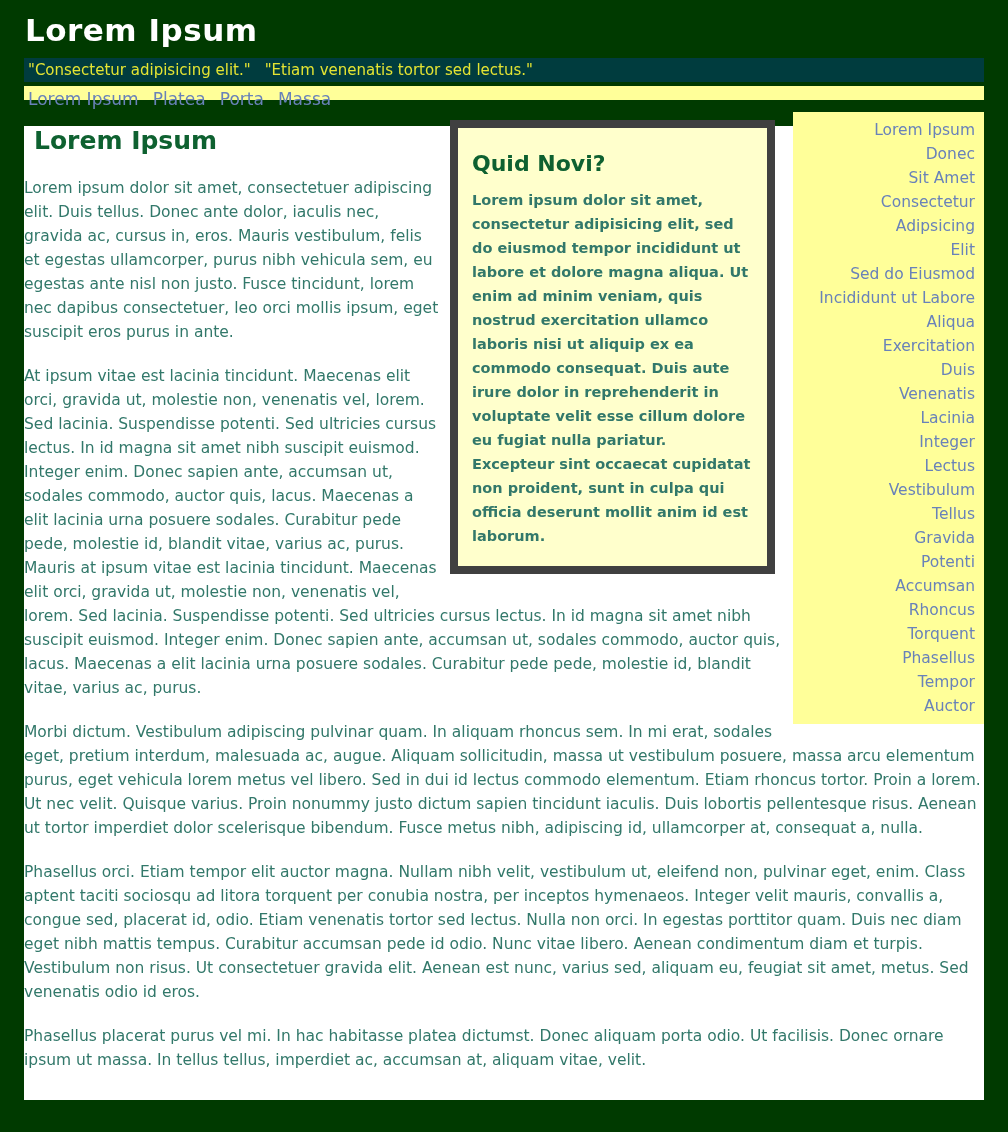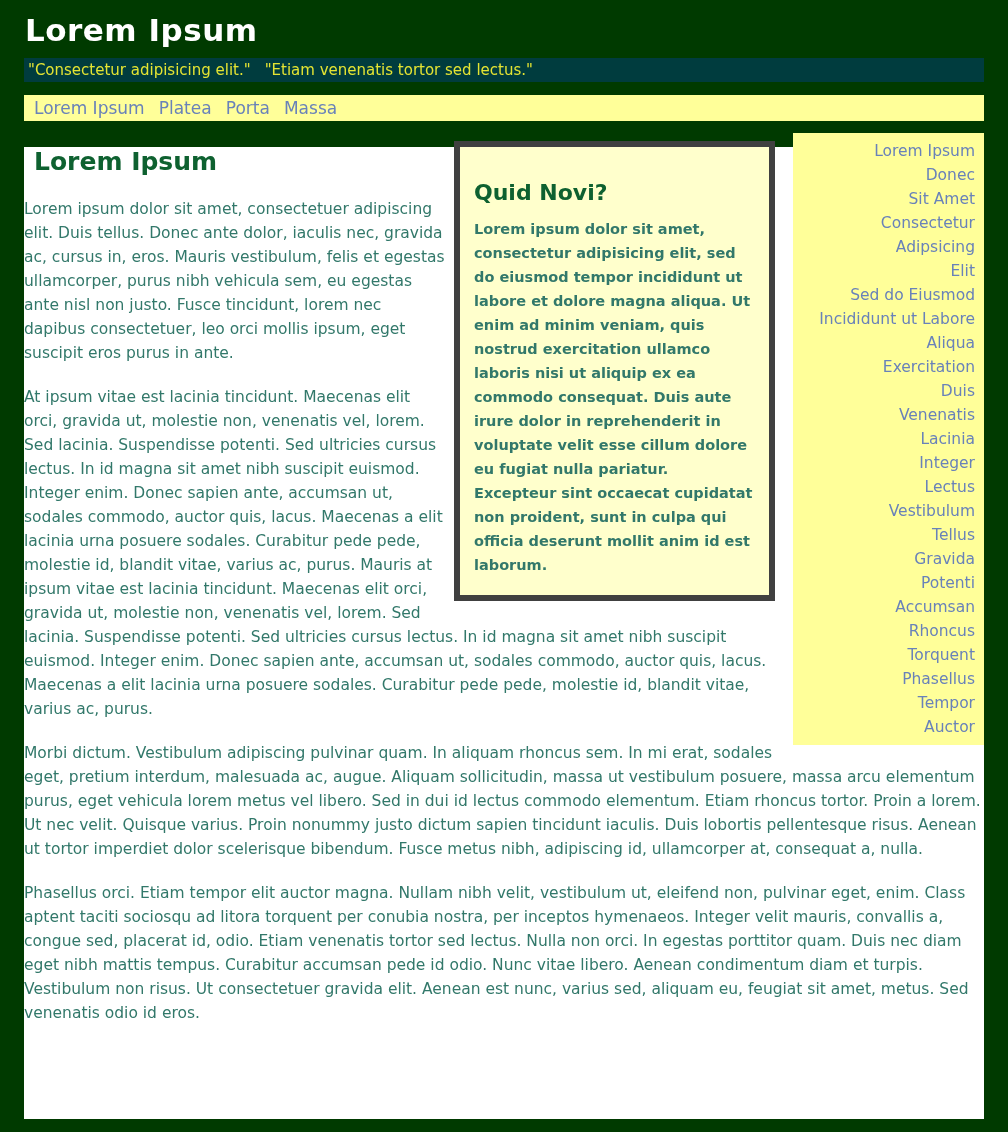--- a/index.html
+++ b/index.html
@@ -25,25 +25,25 @@
     background:#003c3e;
     color:#e4e432;
     font-size:15px;
     padding-left:4px;
     white-space:nowrap;
     overflow:hidden;
   }
   .quote-bar .q2{margin-left:14px;}
   
   .nav-bar{
-    margin:13px 24px;
-    height:26px;
+    margin:4px 24px;
+    height:14px;
     line-height:26px;
     background:#ffff99;
-    padding-left:10px;
+    padding-left:4px;
     white-space:nowrap;
   }
   .nav-bar a{
     color:#6982b9;
     text-decoration:none;
     font-size:17px;
     margin-right:9px;
   }
   
   .content{
@@ -81,22 +81,22 @@
     font-size:15.5px;
     line-height:24px;
     white-space:nowrap;
   }
   
   .quid{
     float:right;
     width:281px;
     margin:-6px 18px 16px 8px;
     background:#ffffcc;
-    border:6px solid #404040;
-    padding:20px 14px 18px 14px;
+    border:8px solid #404040;
+    padding:10px 14px 18px 14px;
     min-height:376px;
   }
   .quid h2{
     color:#0e6130;
     font-size:22px;
     font-weight:bold;
     margin:14px 0 12px 0;
   }
   .quid p{
     margin:0;
@@ -155,14 +155,15 @@
   <div class="quid">
     <h2>Quid Novi?</h2>
     <p>Lorem ipsum dolor sit amet, consectetur adipisicing elit, sed do eiusmod tempor incididunt ut labore et dolore magna aliqua. Ut enim ad minim veniam, quis nostrud exercitation ullamco laboris nisi ut aliquip ex ea commodo consequat. Duis aute irure dolor in reprehenderit in voluptate velit esse cillum dolore eu fugiat nulla pariatur. Excepteur sint occaecat cupidatat non proident, sunt in culpa qui officia deserunt mollit anim id est laborum.</p>
   </div>
 
   <h1>Lorem Ipsum</h1>
   <p>Lorem ipsum dolor sit amet, consectetuer adipiscing elit. Duis tellus. Donec ante dolor, iaculis nec, gravida ac, cursus in, eros. Mauris vestibulum, felis et egestas ullamcorper, purus nibh vehicula sem, eu egestas ante nisl non justo. Fusce tincidunt, lorem nec dapibus consectetuer, leo orci mollis ipsum, eget suscipit eros purus in ante.</p>
   <p>At ipsum vitae est lacinia tincidunt. Maecenas elit orci, gravida ut, molestie non, venenatis vel, lorem. Sed lacinia. Suspendisse potenti. Sed ultricies cursus lectus. In id magna sit amet nibh suscipit euismod. Integer enim. Donec sapien ante, accumsan ut, sodales commodo, auctor quis, lacus. Maecenas a elit lacinia urna posuere sodales. Curabitur pede pede, molestie id, blandit vitae, varius ac, purus. Mauris at ipsum vitae est lacinia tincidunt. Maecenas elit orci, gravida ut, molestie non, venenatis vel, lorem. Sed lacinia. Suspendisse potenti. Sed ultricies cursus lectus. In id magna sit amet nibh suscipit euismod. Integer enim. Donec sapien ante, accumsan ut, sodales commodo, auctor quis, lacus. Maecenas a elit lacinia urna posuere sodales. Curabitur pede pede, molestie id, blandit vitae, varius ac, purus.</p>
   <p>Morbi dictum. Vestibulum adipiscing pulvinar quam. In aliquam rhoncus sem. In mi erat, sodales eget, pretium interdum, malesuada ac, augue. Aliquam sollicitudin, massa ut vestibulum posuere, massa arcu elementum purus, eget vehicula lorem metus vel libero. Sed in dui id lectus commodo elementum. Etiam rhoncus tortor. Proin a lorem. Ut nec velit. Quisque varius. Proin nonummy justo dictum sapien tincidunt iaculis. Duis lobortis pellentesque risus. Aenean ut tortor imperdiet dolor scelerisque bibendum. Fusce metus nibh, adipiscing id, ullamcorper at, consequat a, nulla.</p>
   <p>Phasellus orci. Etiam tempor elit auctor magna. Nullam nibh velit, vestibulum ut, eleifend non, pulvinar eget, enim. Class aptent taciti sociosqu ad litora torquent per conubia nostra, per inceptos hymenaeos. Integer velit mauris, convallis a, congue sed, placerat id, odio. Etiam venenatis tortor sed lectus. Nulla non orci. In egestas porttitor quam. Duis nec diam eget nibh mattis tempus. Curabitur accumsan pede id odio. Nunc vitae libero. Aenean condimentum diam et turpis. Vestibulum non risus. Ut consectetuer gravida elit. Aenean est nunc, varius sed, aliquam eu, feugiat sit amet, metus. Sed venenatis odio id eros.</p>
+  <p>Phasellus placerat purus vel mi. In hac habitasse platea dictumst. Donec aliquam porta odio. Ut facilisis. Donec ornare ipsum ut massa. In tellus tellus, imperdiet ac, accumsan at, aliquam vitae, velit.</p>
 
 </div>
 
 </body></html>

